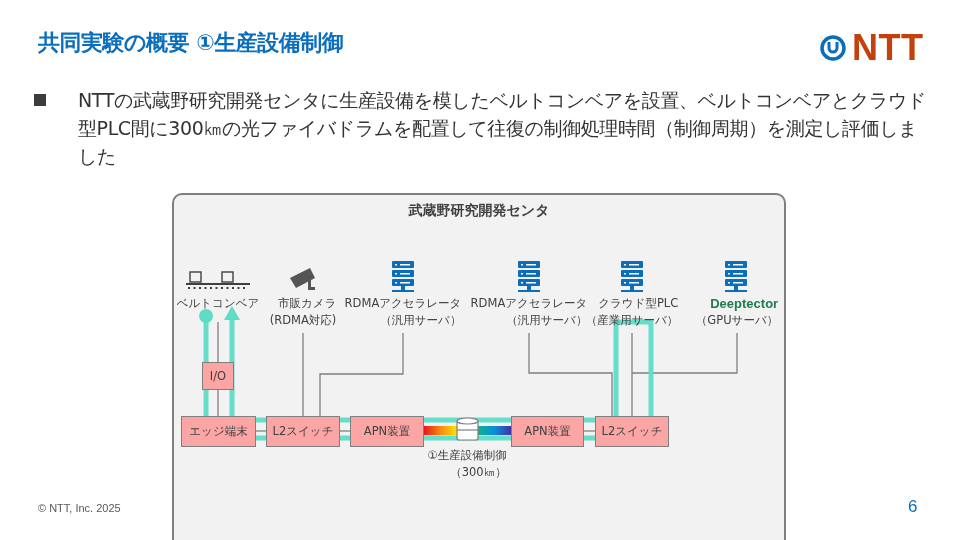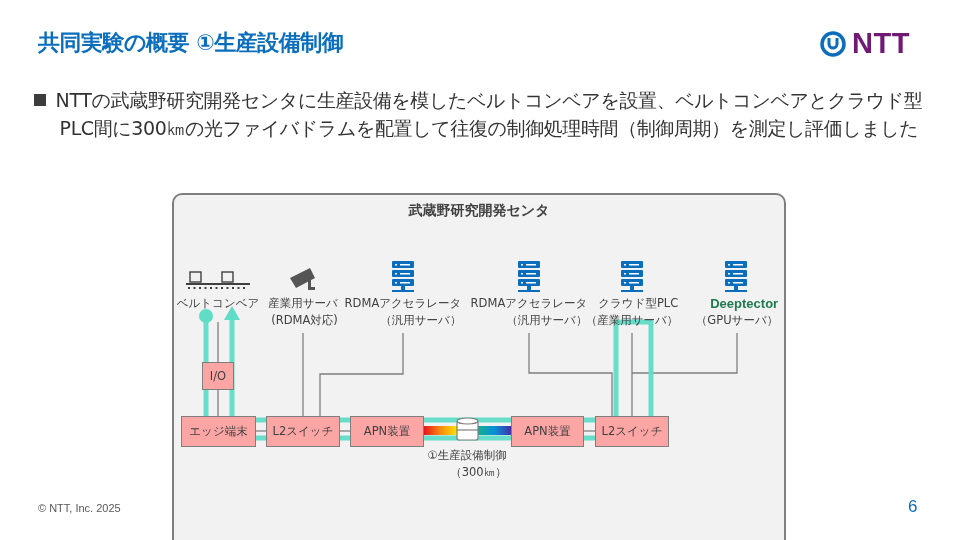--- a/index.html
+++ b/index.html
@@ -2,26 +2,26 @@
 <html><head>
 <meta charset="utf-8">
 <style>
   html, body { margin:0; padding:0; }
   body { width:961px; height:540px; background:#ffffff; position:relative; overflow:hidden;
          font-family:"DejaVu Sans", sans-serif; }
   .title { position:absolute; left:38px; top:28px; font-size:22px; font-weight:bold; color:#0a6ebd;
            letter-spacing:-0.5px; white-space:nowrap; }
   .logo { position:absolute; left:820px; top:27px; display:flex; align-items:center; }
   .logo-mark { width:26px; height:26px; }
-  .logo-text { font-family:"Liberation Sans", sans-serif; font-weight:bold; font-size:29px; color:#701a75;
+  .logo-text { font-family:"Liberation Sans", sans-serif; font-weight:bold; font-size:36px; color:#c2410c;
                margin-left:6px; letter-spacing:0.5px; }
   .bullet-block { position:absolute; left:34px; top:86px; width:900px; font-size:19px; line-height:28px;
                   color:#333333; }
   .bullet-sq { position:absolute; left:0; top:8px; width:12px; height:12px; background:#3c3c3c; }
-  .bullet-text { margin-left:10px; display:block; letter-spacing:-0.4px;text-align:center; }
+  .bullet-text { margin-left:44px; display:block; letter-spacing:-0.4px; }
   .panel { position:absolute; left:172px; top:193px; width:614px; height:385px; background:#f2f2f2;
            border:2px solid #7f7f7f; border-radius:10px; box-sizing:border-box; }
   .panel-title { position:absolute; left:0; width:100%; top:7px; text-align:center; font-weight:bold;
                  font-size:14px; color:#404040; }
   .node-label { position:absolute; font-size:11.5px; color:#404040; text-align:right; line-height:17px;
                 white-space:nowrap; transform:translateX(-50%); }
   .box { position:absolute; background:#fca5a5; border:1.5px solid #7f7f7f; box-sizing:border-box;
          font-size:11.5px; color:#404040; display:flex; align-items:center; justify-content:center; }
   .footer-copy { position:absolute; left:38px; top:502px; font-size:11px; color:#595959;
                  font-family:"Liberation Sans", sans-serif; }
@@ -156,21 +156,21 @@
       <rect x="733" y="264" width="10" height="1.5"></rect>
     <rect x="728" y="273" width="2" height="1.5"></rect>
       <rect x="733" y="273" width="10" height="1.5"></rect>
     <rect x="728" y="282" width="2" height="1.5"></rect>
       <rect x="733" y="282" width="10" height="1.5"></rect>
   </g>
 </svg>
 
 <div class="node-label" style="left:218px; top:295px;">ベルトコンベア</div>
 <div class="node-label" style="left:303px; top:295px;">
-  <div>産業用サーバ</div>
+  <div>市販カメラ</div>
   <div>(RDMA対応)</div>
 </div>
 <div class="node-label" style="left:403px; top:295px;">
   <div>RDMAアクセラレータ</div>
   <div>（汎用サーバ）</div>
 </div>
 <div class="node-label" style="left:529px; top:295px;">
   <div>RDMAアクセラレータ</div>
   <div>（汎用サーバ）</div>
 </div>

